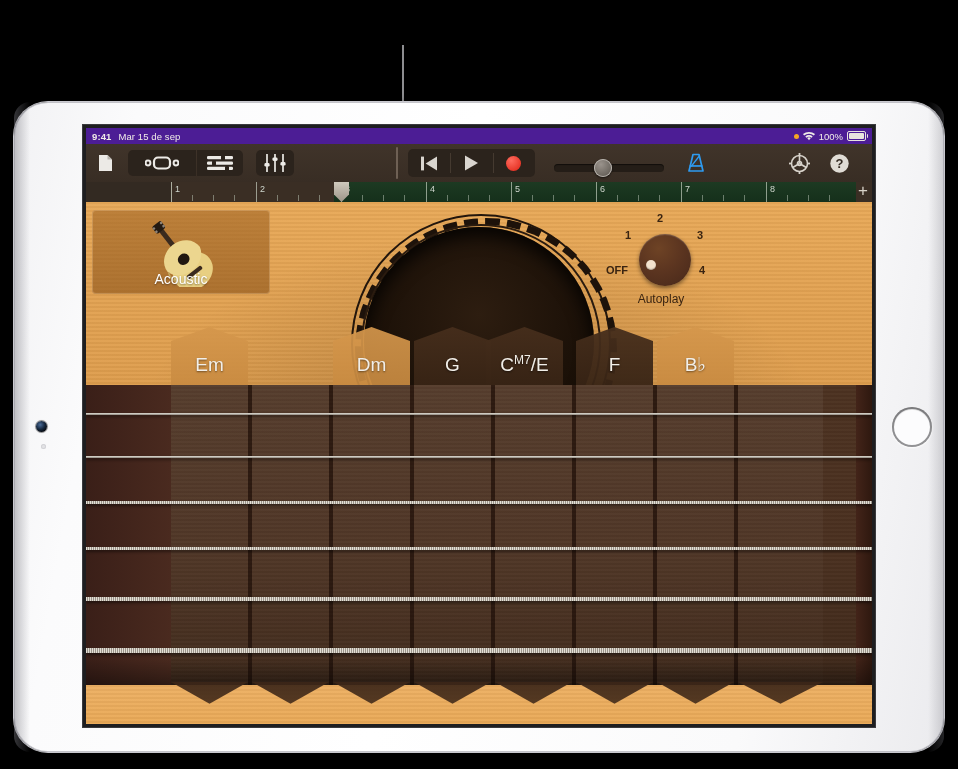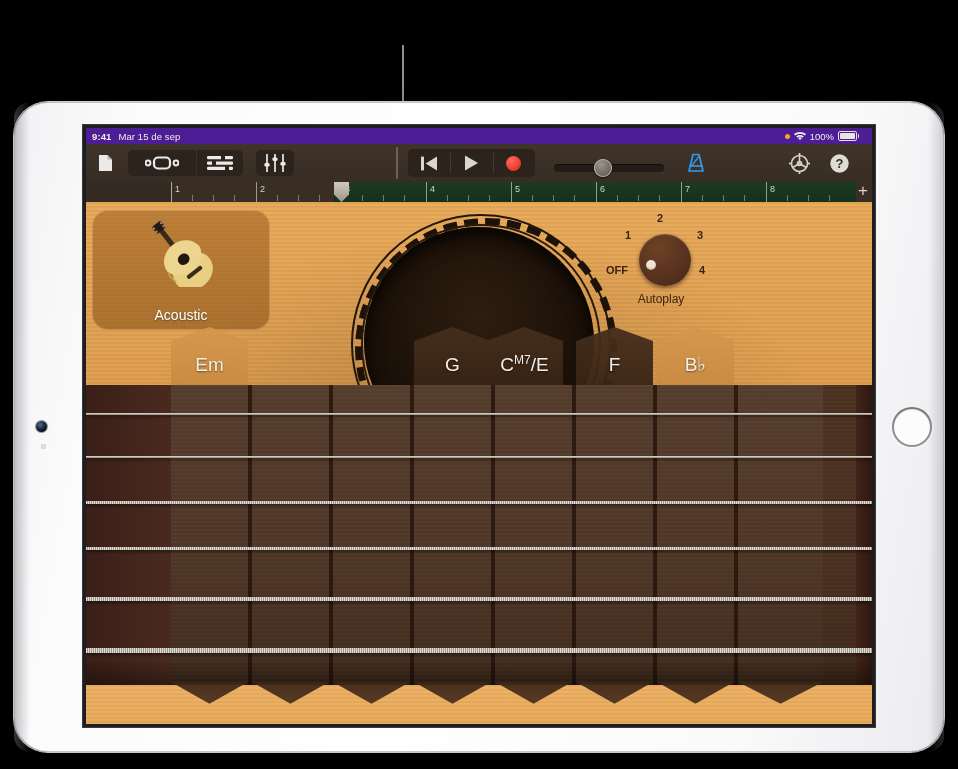--- a/index.html
+++ b/index.html
@@ -37,21 +37,21 @@
 
   
   .screen{position:absolute;left:86px;top:128px;width:786px;height:596px;
     background:#30251c;overflow:hidden;
     box-shadow:0 0 0 3px #1e1e20, 0 0 0 4px #3a3a3d;}
 
   
   .statusbar{position:absolute;left:0;top:0;width:786px;height:16px;
     background:#4c1d95;color:#f1ede8;font-size:9.5px;}
   .sb-left{position:absolute;left:6px;top:3px;display:flex;gap:7px;align-items:center;}
-  .sb-right{position:absolute;right:15px;top:2.5px;display:flex;gap:4px;align-items:center;}
+  .sb-right{position:absolute;right:6px;top:2.5px;display:flex;gap:4px;align-items:center;}
   .sb-time{font-weight:bold;letter-spacing:.1px;}
   .sb-date{letter-spacing:.1px;}
   .orange-dot{width:5px;height:5px;border-radius:50%;background:#f5a623;display:inline-block;}
   .batt{width:17px;height:8px;border:1px solid #e8e4de;border-radius:2px;position:relative;}
   .batt::after{content:"";position:absolute;right:-3px;top:2px;width:1.5px;height:4px;
     background:#e8e4de;border-radius:0 1px 1px 0;}
   .batt i{position:absolute;left:1px;top:1px;bottom:1px;right:1px;background:#e8e4de;border-radius:1px;}
 
   
   .toolbar{position:absolute;left:0;top:16px;width:786px;height:38px;
@@ -105,21 +105,21 @@
     background:radial-gradient(circle at 50% 38%,#2d1d10 0%,#1c1108 55%,#120a04 100%);
     box-shadow:inset 0 8px 18px rgba(0,0,0,.85);}
   .rosette{position:absolute;border-radius:50%;}
   .r1{left:-13px;top:-13px;width:256px;height:256px;
       border:2px solid #23160c;}
   .r2{left:-9px;top:-9px;width:248px;height:248px;
       border:7px dashed #1d120a;}
   .r3{left:-3px;top:-3px;width:236px;height:236px;
       border:2px solid #2a1b0f;}
 
-  .card{position:absolute;left:6px;top:8px;width:178px;height:120px;border-radius:16px;
+  .card{position:absolute;left:6px;top:8px;width:178px;height:84px;border-radius:4px;
     background:linear-gradient(180deg,rgba(158,98,34,.58),rgba(140,84,26,.62));
     box-shadow:inset 0 0 0 1px rgba(255,225,180,.25);}
   .card-label{position:absolute;left:0;right:0;bottom:7px;text-align:center;
     color:#fff;font-size:14px;text-shadow:0 1px 2px rgba(0,0,0,.45);}
 
   
   .autoplay{position:absolute;left:520px;top:10px;width:110px;height:100px;}
   .knob{position:absolute;left:33px;top:22px;width:52px;height:52px;border-radius:50%;
     background:radial-gradient(circle at 38% 28%,#6e4325 0%,#5c3520 45%,#47281a 100%);
     box-shadow:0 2px 4px rgba(0,0,0,.45), inset 0 1px 1px rgba(255,255,255,.18);}
@@ -402,20 +402,24 @@
         </div>
         <div class="ap-title">Autoplay</div>
       </div>
 
 
       <div class="chords">
         <div class="chord" style="left:85px;width:77px">
           <div class="tab"></div>
             <div class="txt">Em</div>
         </div>
+        <div class="chord" style="left:247px;width:77px">
+          <div class="tab"></div>
+            <div class="txt">Dm</div>
+        </div>
         <div class="chord dark" style="left:328px;width:77px">
           <div class="tab"></div>
             <div class="txt">G</div>
         </div>
         <div class="chord dark" style="left:400px;width:77px">
           <div class="tab"></div>
           <div class="txt"><span>C</span><sup>M7</sup><span>/E</span></div>
         </div>
         <div class="chord dark" style="left:490px;width:77px">
           <div class="tab"></div>

